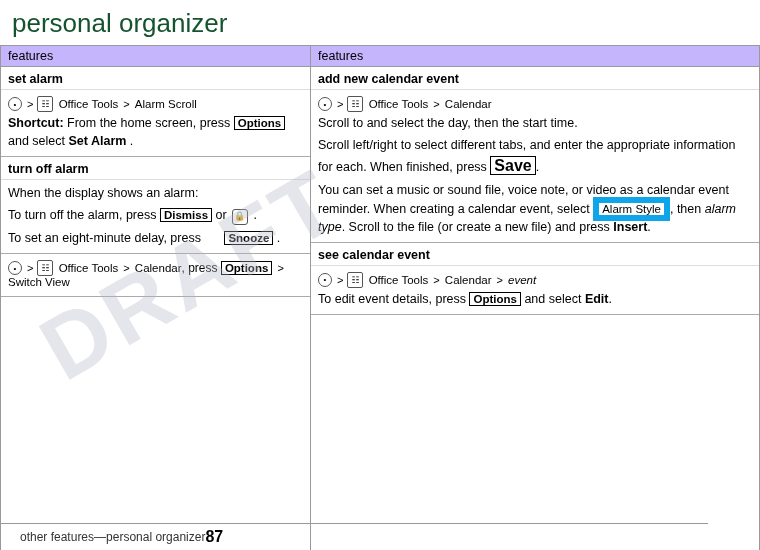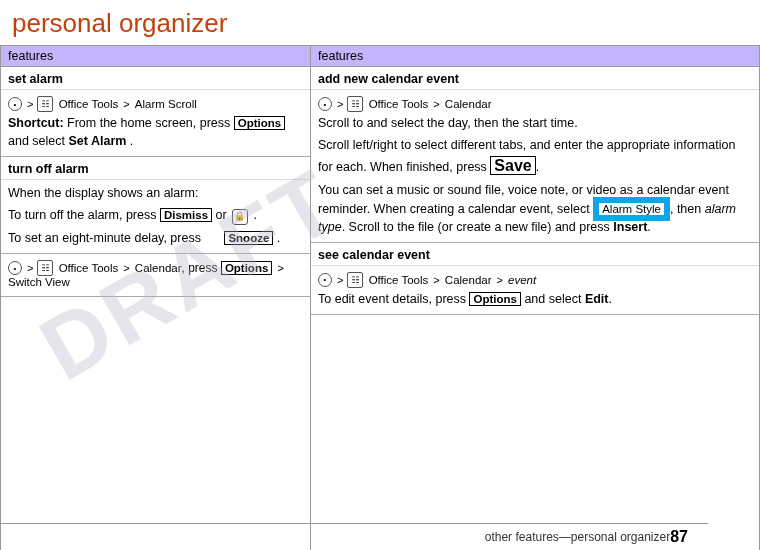--- a/index.html
+++ b/index.html
@@ -25,21 +25,21 @@
       color: rgba(180, 180, 200, 0.35);
       pointer-events: none;
       z-index: 100;
       letter-spacing: 4px;
     }
 
     .page-title {
       font-size: 26px;
       font-weight: normal;
       padding: 8px 12px 6px 12px;
-      color: #c2410c;
+      color: #14532d;
     }
 
     .layout {
       display: flex;
       width: 760px;
       height: 510px;
     }
 
     
     .left-col {
@@ -191,21 +191,21 @@
       font-size: 9px;
       margin: 0 2px;
     }
 
     
     .page-footer {
       position: absolute;
       bottom: 0;
       width: 708px;
       display: flex;
-      justify-content: flex-end;
+      justify-content: flex-start;
       align-items: center;
       padding: 4px 20px;
       border-top: 1px solid #999;
       font-size: 12px;
     }
 
     .footer-text-left {
       font-size: 12px;
       color: #333;
     }

